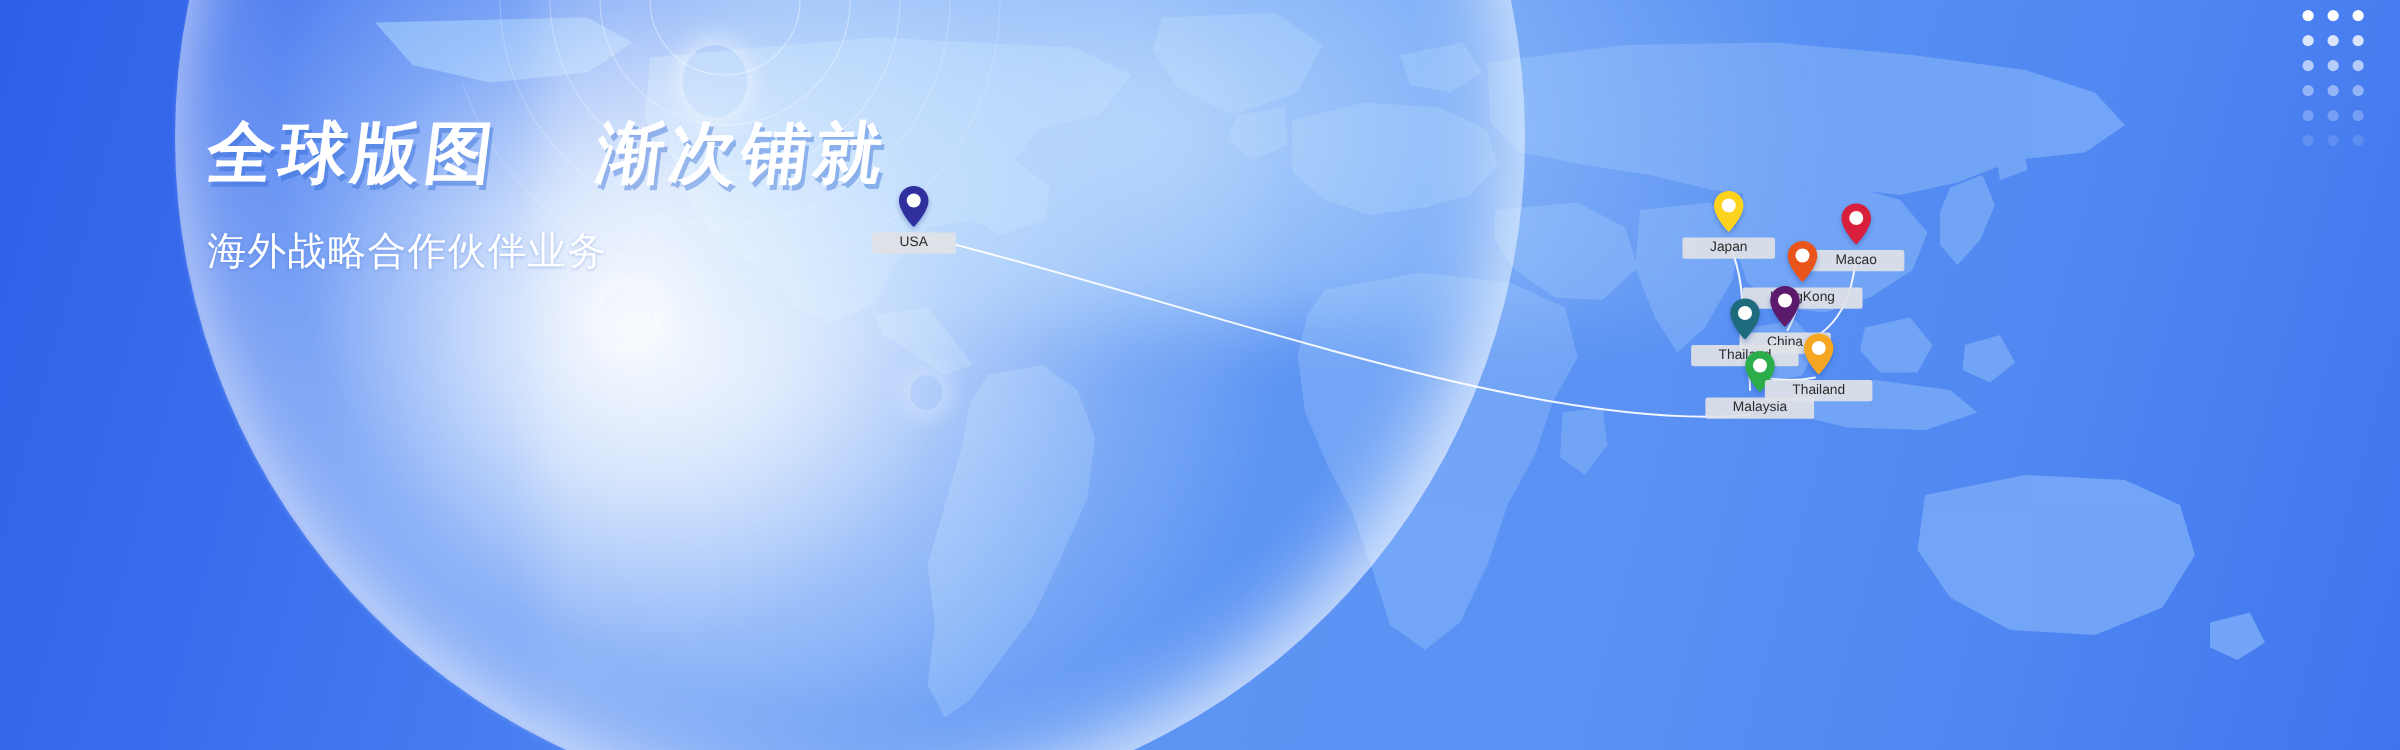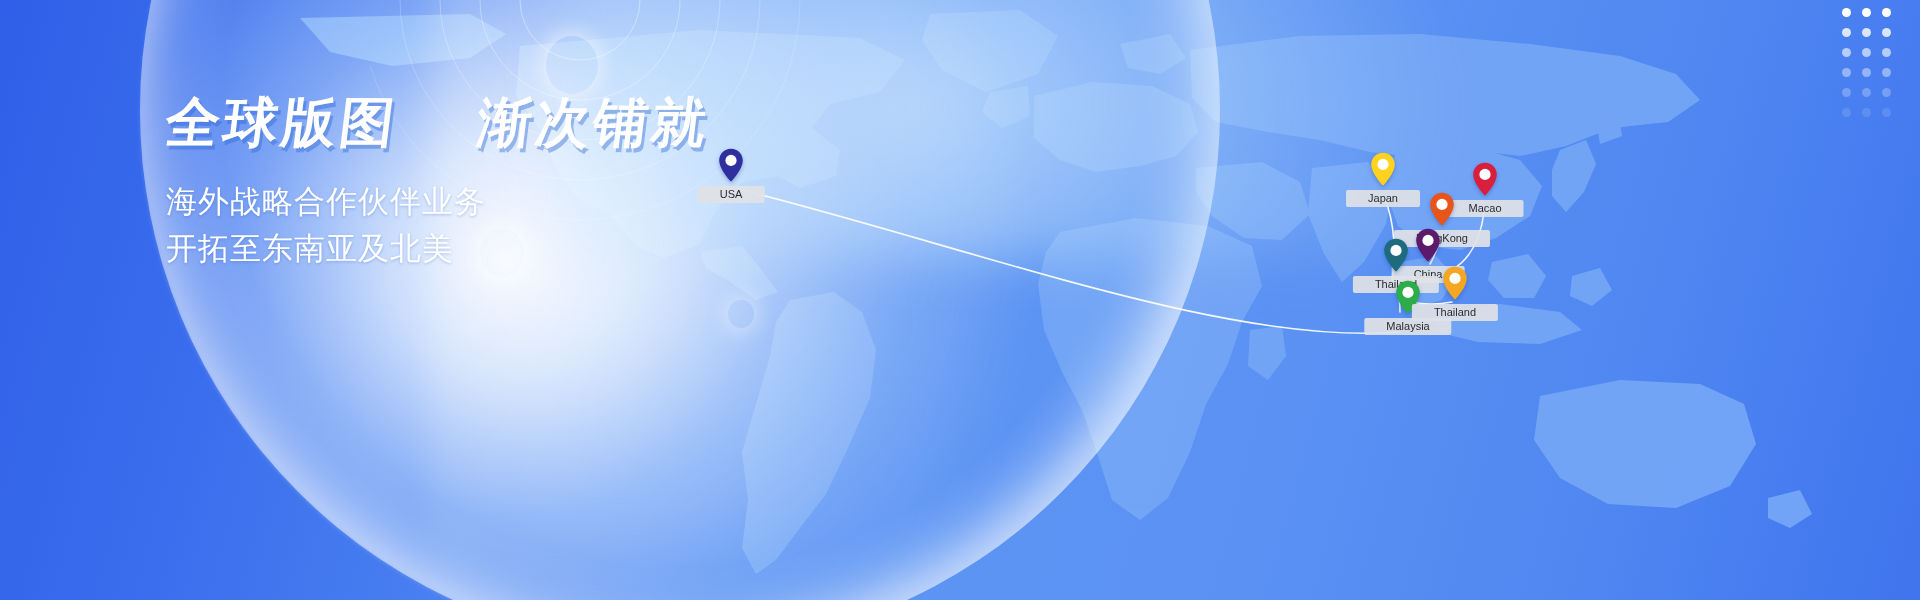--- a/index.html
+++ b/index.html
@@ -209,21 +209,20 @@
   <div class="spark spark-c"><b></b><span class="v"></span><span class="h"></span></div>
 
   <div class="copy">
     <div class="headline">
       <span>全球版图</span>
       <span class="gap"></span>
       <span>渐次铺就</span>
     </div>
     <div class="sublines">
       <div class="subline">海外战略合作伙伴业务</div>
-      <div class="subline">开拓至东南亚及北美</div>
     </div>
   </div>
 
   <div class="routes">
     <svg viewBox="0 0 1920 600" aria-hidden="true">
       <g fill="none" stroke="#ffffff" stroke-width="1.6" stroke-opacity="0.92" stroke-linecap="round">
         <path d="M742 190 C 980 250, 1230 346, 1400 332"></path>
         <path d="M1384 196 C 1400 236, 1392 268, 1392 288"></path>
         <path d="M1484 212 C 1478 260, 1452 276, 1420 280"></path>
         <path d="M1440 240 C 1436 252, 1434 258, 1430 264"></path>

